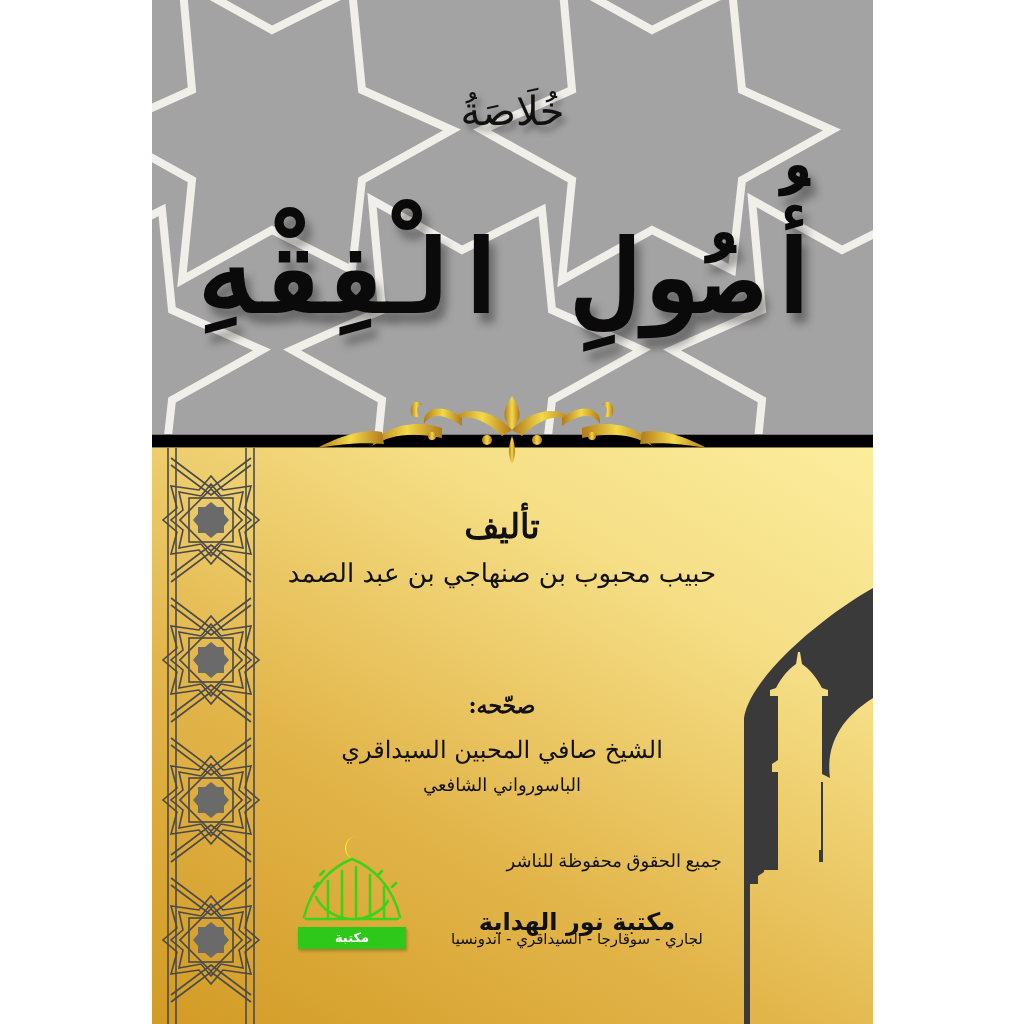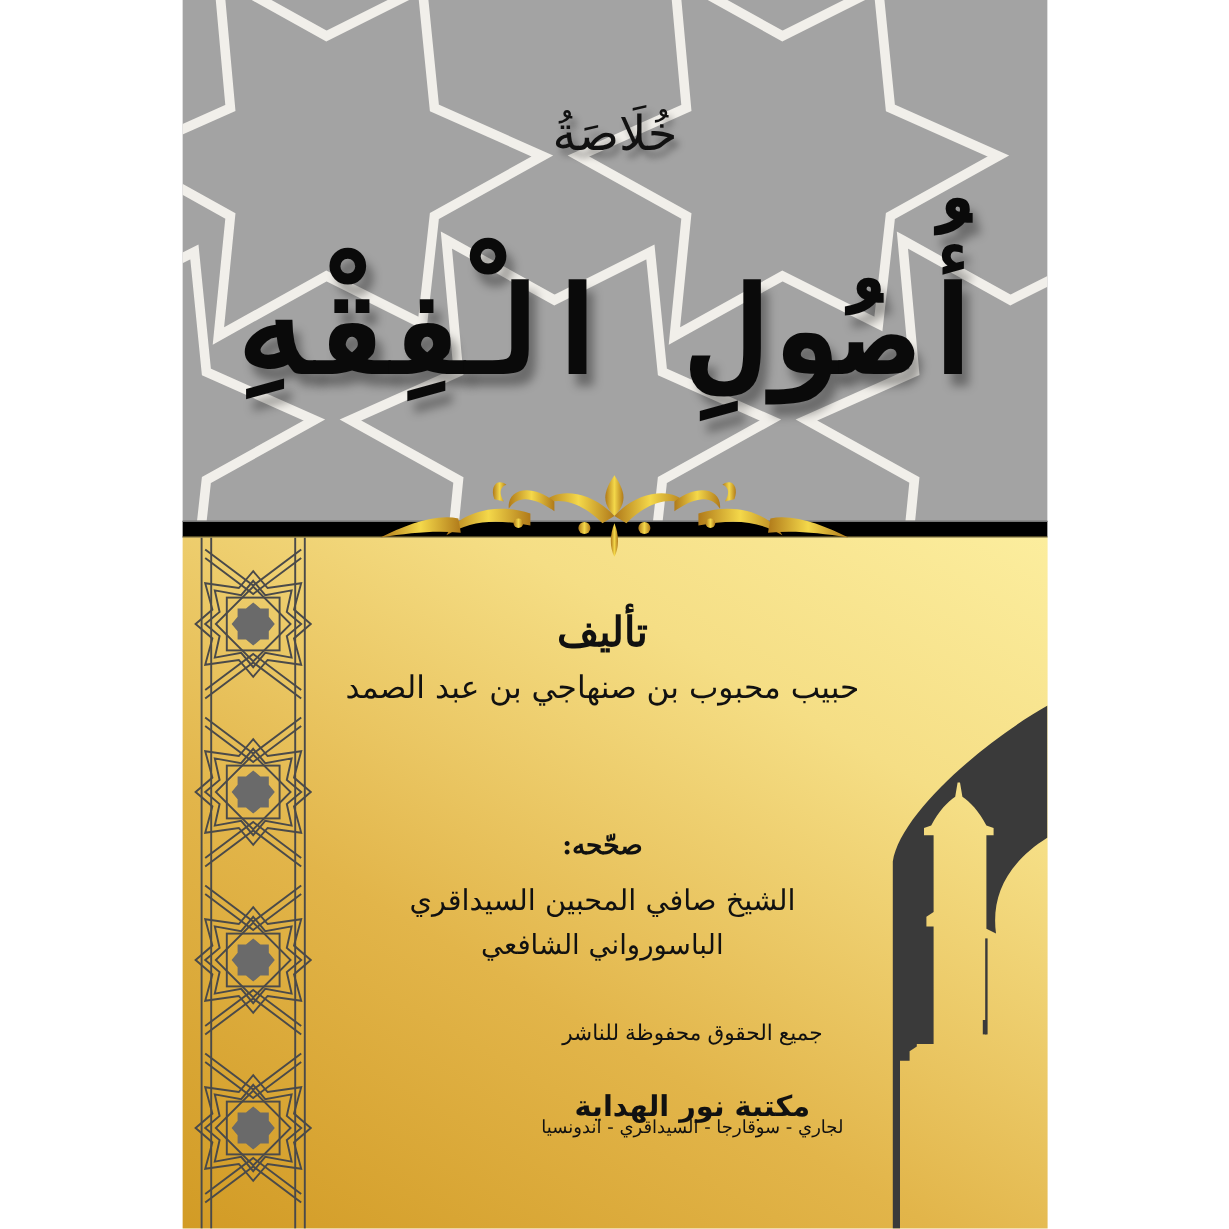--- a/index.html
+++ b/index.html
@@ -43,34 +43,34 @@
 
   .side-pattern { position: absolute; left: 0; top: 0; width: 118px; height: 576px; }
   .mosque { position: absolute; left: 578px; top: 120px; width: 143px; height: 456px; }
 
   .author-block { position: absolute; left: 120px; width: 460px; text-align: center; direction: rtl; color: #111; }
   .author-label { top: 58px; font-family: "DejaVu Serif", serif; font-size: 34px; font-weight: bold; }
   .author-line1 { top: 110px; font-family: "DejaVu Serif", serif; font-size: 26px; }
   .author-line2 { top: 156px; font-family: "DejaVu Serif", serif; font-size: 26px; }
   .corrector-label { top: 244px; font-family: "DejaVu Serif", serif; font-size: 22px; font-weight: bold; }
   .corrector-line1 { top: 288px; font-family: "DejaVu Serif", serif; font-size: 24px; }
-  .corrector-line2 { top: 326px; font-family: "DejaVu Serif", serif; font-size: 23px; }
+  .corrector-line2 { top: 326px; font-family: "DejaVu Serif", serif; font-size: 18px; }
 
   .publisher-logo { position: absolute; left: 140px; top: 385px; width: 120px; height: 120px; }
   .logo-crescent { position: absolute; left: 45px; top: 0; width: 30px; height: 30px; }
   .logo-art { position: absolute; left: 0; top: 24px; width: 120px; height: 72px; }
   .logo-label {
     position: absolute; left: 6px; top: 94px; width: 108px; height: 22px;
     background: #2ec81a; color: #fff; font-size: 13px; font-weight: bold;
     text-align: center; line-height: 22px; direction: rtl;
     box-shadow: 1px 2px 3px rgba(0,0,0,0.25);
   }
 
   .publisher-block { position: absolute; left: 280px; width: 290px; text-align: center; direction: rtl; color: #111; }
-  .rights { top: 402px; font-family: Liberation Sans, sans-serif; font-size: 18px; }
+  .rights { top: 402px; font-family: Liberation Serif, serif; font-size: 18px; text-align: right; }
   .publisher-name { top: 460px; font-family: "DejaVu Sans", sans-serif; font-size: 24px; font-weight: bold; }
   .publisher-locations { top: 482px; font-family: "DejaVu Sans", sans-serif; font-size: 15px; }
 </style>
 </head>
 <body>
 
 <div class="cover">
 
   <div class="top-section">
     <svg class="top-pattern" viewBox="0 0 721 434">
@@ -144,20 +144,41 @@
       <use href="#medallion" transform="translate(0,420)"></use>
     </svg>
 
     <div class="author-block author-label">تأليف</div>
     <div class="author-block author-line1">حبيب محبوب بن صنهاجي بن عبد الصمد</div>
 
     <div class="author-block corrector-label">صحّحه:</div>
     <div class="author-block corrector-line1">الشيخ صافي المحبين السيداقري</div>
     <div class="author-block corrector-line2">الباسورواني الشافعي</div>
 
+    <div class="publisher-logo">
+      <svg class="logo-crescent" viewBox="0 0 30 30">
+        <path d="M20,3 A12,12 0 1 0 20,27 A9,10 0 1 1 20,3 Z" fill="#f2f21a"></path>
+      </svg>
+      <svg class="logo-art" viewBox="0 0 120 72">
+        <g fill="none" stroke="#3bd21a" stroke-width="2.5" stroke-linecap="round">
+          <path d="M60,2 C40,10 20,28 12,60"></path>
+          <path d="M60,2 C80,10 100,28 108,60"></path>
+          <path d="M50,14 L50,62"></path>
+          <path d="M64,10 L64,62"></path>
+          <path d="M78,18 L78,62"></path>
+          <path d="M36,24 L36,62"></path>
+          <path d="M92,30 L92,62"></path>
+          <path d="M24,40 C30,52 42,60 56,62"></path>
+          <path d="M96,44 C90,54 78,60 66,62"></path>
+          <path d="M22,30 l4,-4 M28,18 l4,-4 M86,18 l4,-4 M100,30 l4,-4"></path>
+          <path d="M14,62 L106,62"></path>
+        </g>
+      </svg>
+      <div class="logo-label">مكتبة</div>
+    </div>
 
     <div class="publisher-block rights">جميع الحقوق محفوظة للناشر</div>
     <div class="publisher-block publisher-name">مكتبة نور الهداية</div>
     <div class="publisher-block publisher-locations">لجاري - سوقارجا - السيداقري - اندونسيا</div>
 
     <svg class="mosque" viewBox="0 0 143 456">
       <path fill="#3a3a3a" d="
         M143,20
         C90,50 20,110 14,150
         L14,456 L20,456 L20,316

